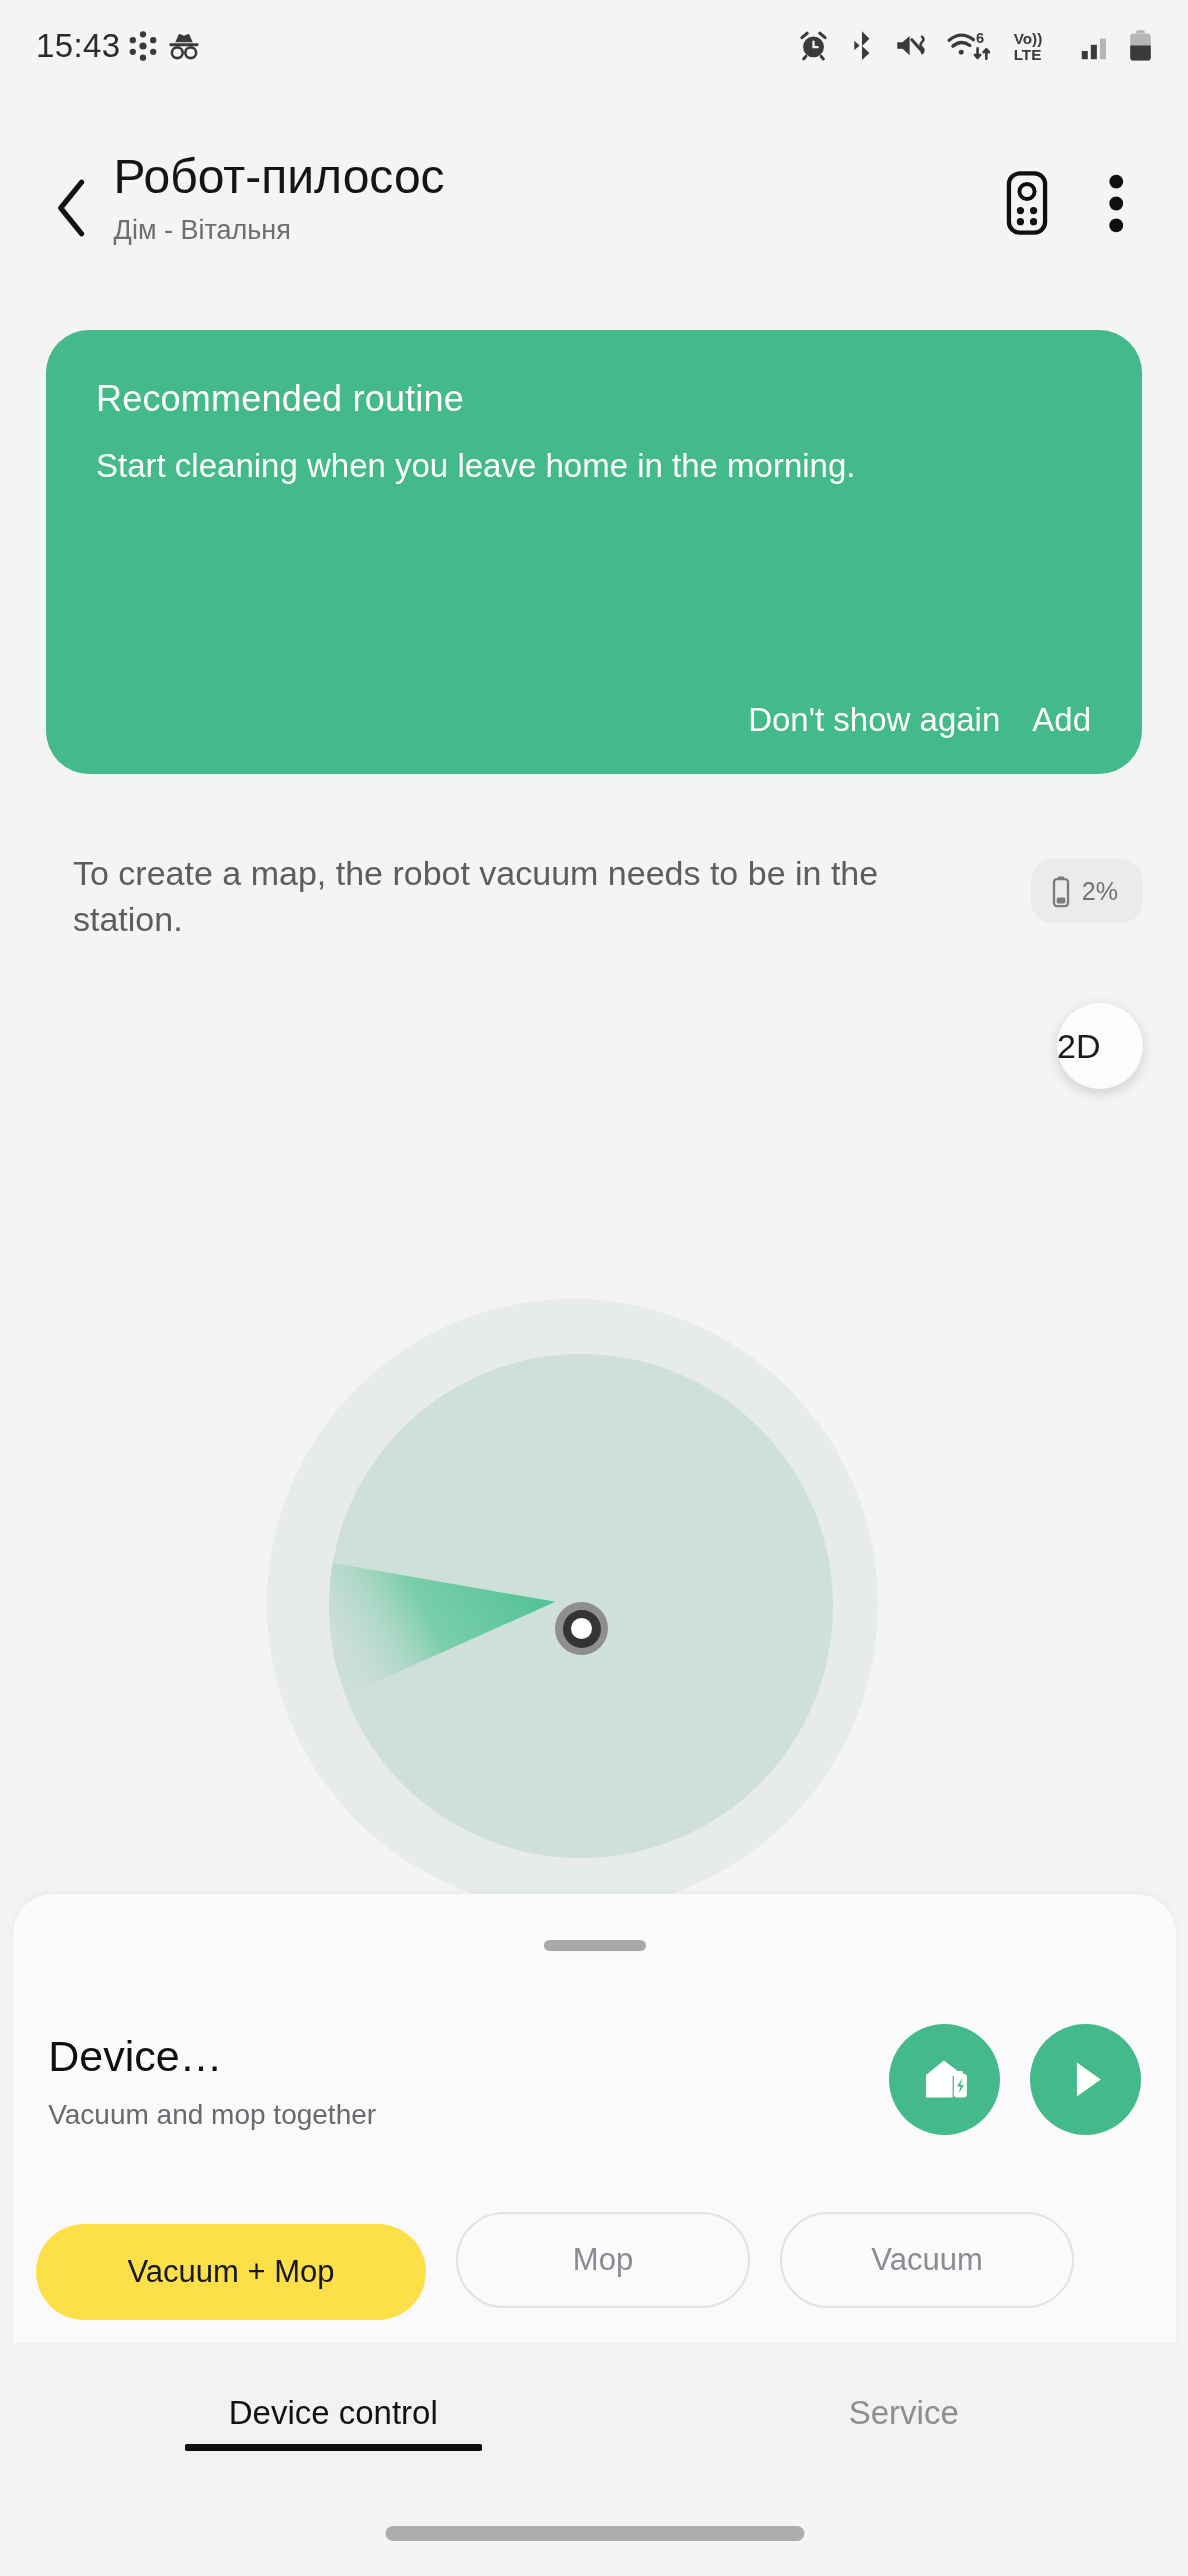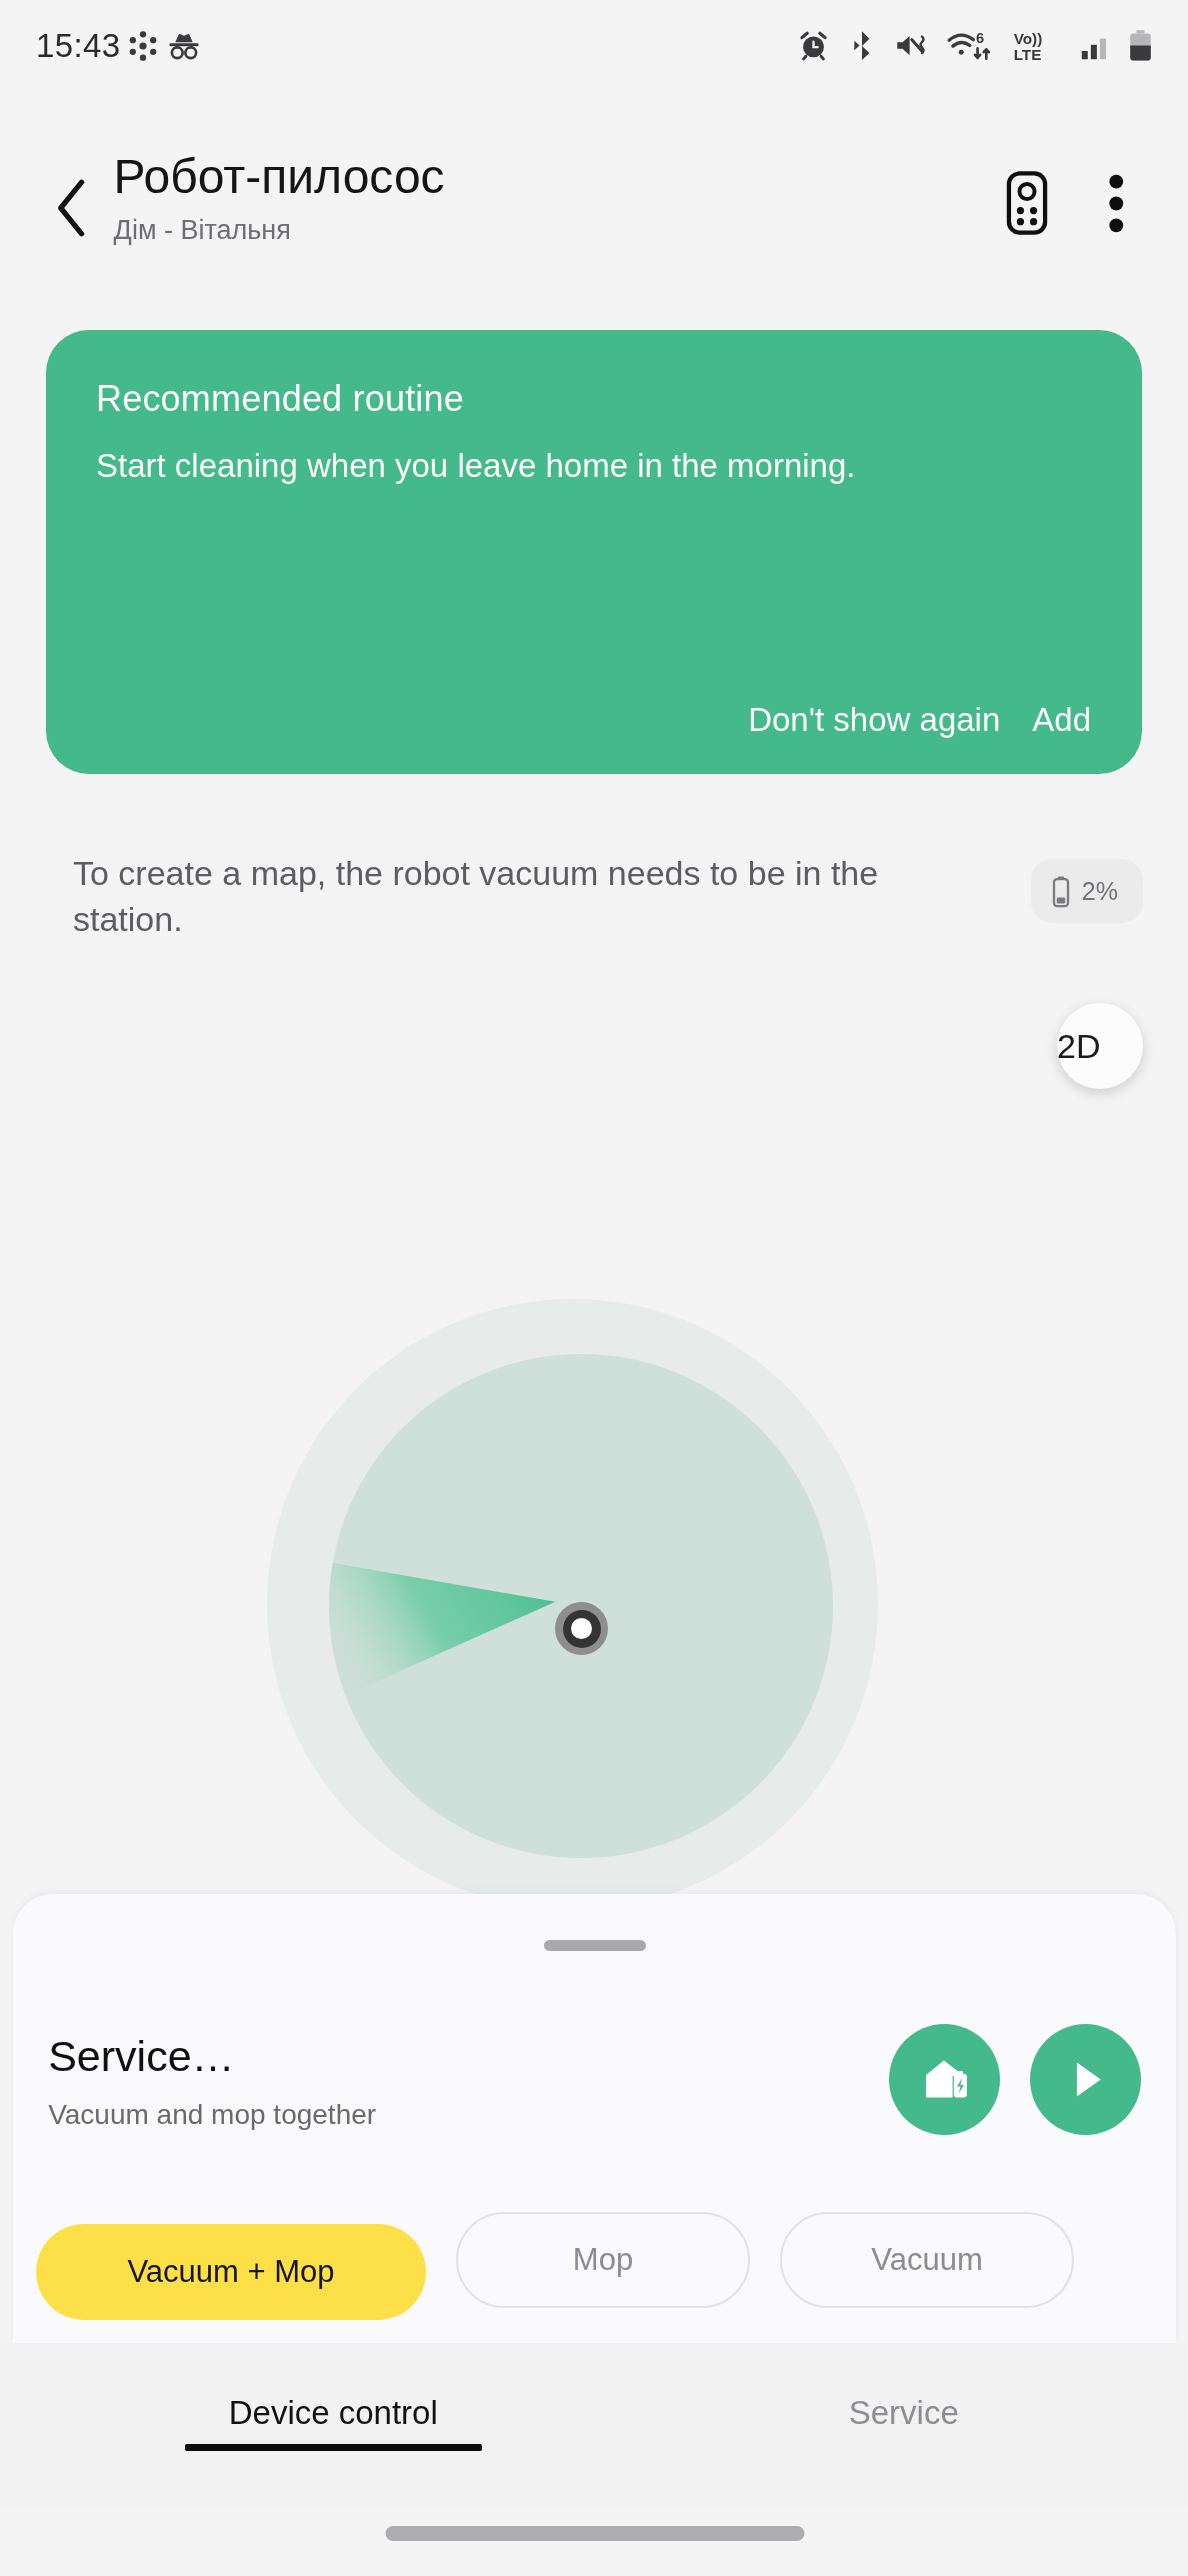--- a/index.html
+++ b/index.html
@@ -315,21 +315,21 @@
       <div class="mid">
         <div class="core"></div>
       </div>
     </div>
   </div>
 
   <div id="sheet">
     <div id="sheet-handle"></div>
     <div id="sheet-main">
       <div class="status-text">
-        <div class="status-title">Service…</div>
+        <div class="status-title">Device…</div>
         <div class="status-sub">Vacuum and mop together</div>
       </div>
       <div class="action-btns">
         <div class="circle-btn">
           <svg width="59" height="59" viewBox="0 0 48 48">
             <path d="M23.5 8.6 L39 20.4 L39 21.2 L30.6 21.2 L30.6 38.6 L9 38.6 L9 20.4 Z" fill="#ffffff"></path>
             <rect x="31.6" y="19.4" width="10.6" height="19.2" rx="2.6" fill="#ffffff"></rect>
             <rect x="34.8" y="17" width="4.2" height="2.6" rx="1" fill="#ffffff"></rect>
             <path d="M38.4 22.8 L34.2 29.6 L37 29.6 L35.6 35.4 L39.8 28.4 L37 28.4 Z" fill="#43b98c"></path>
           </svg>

